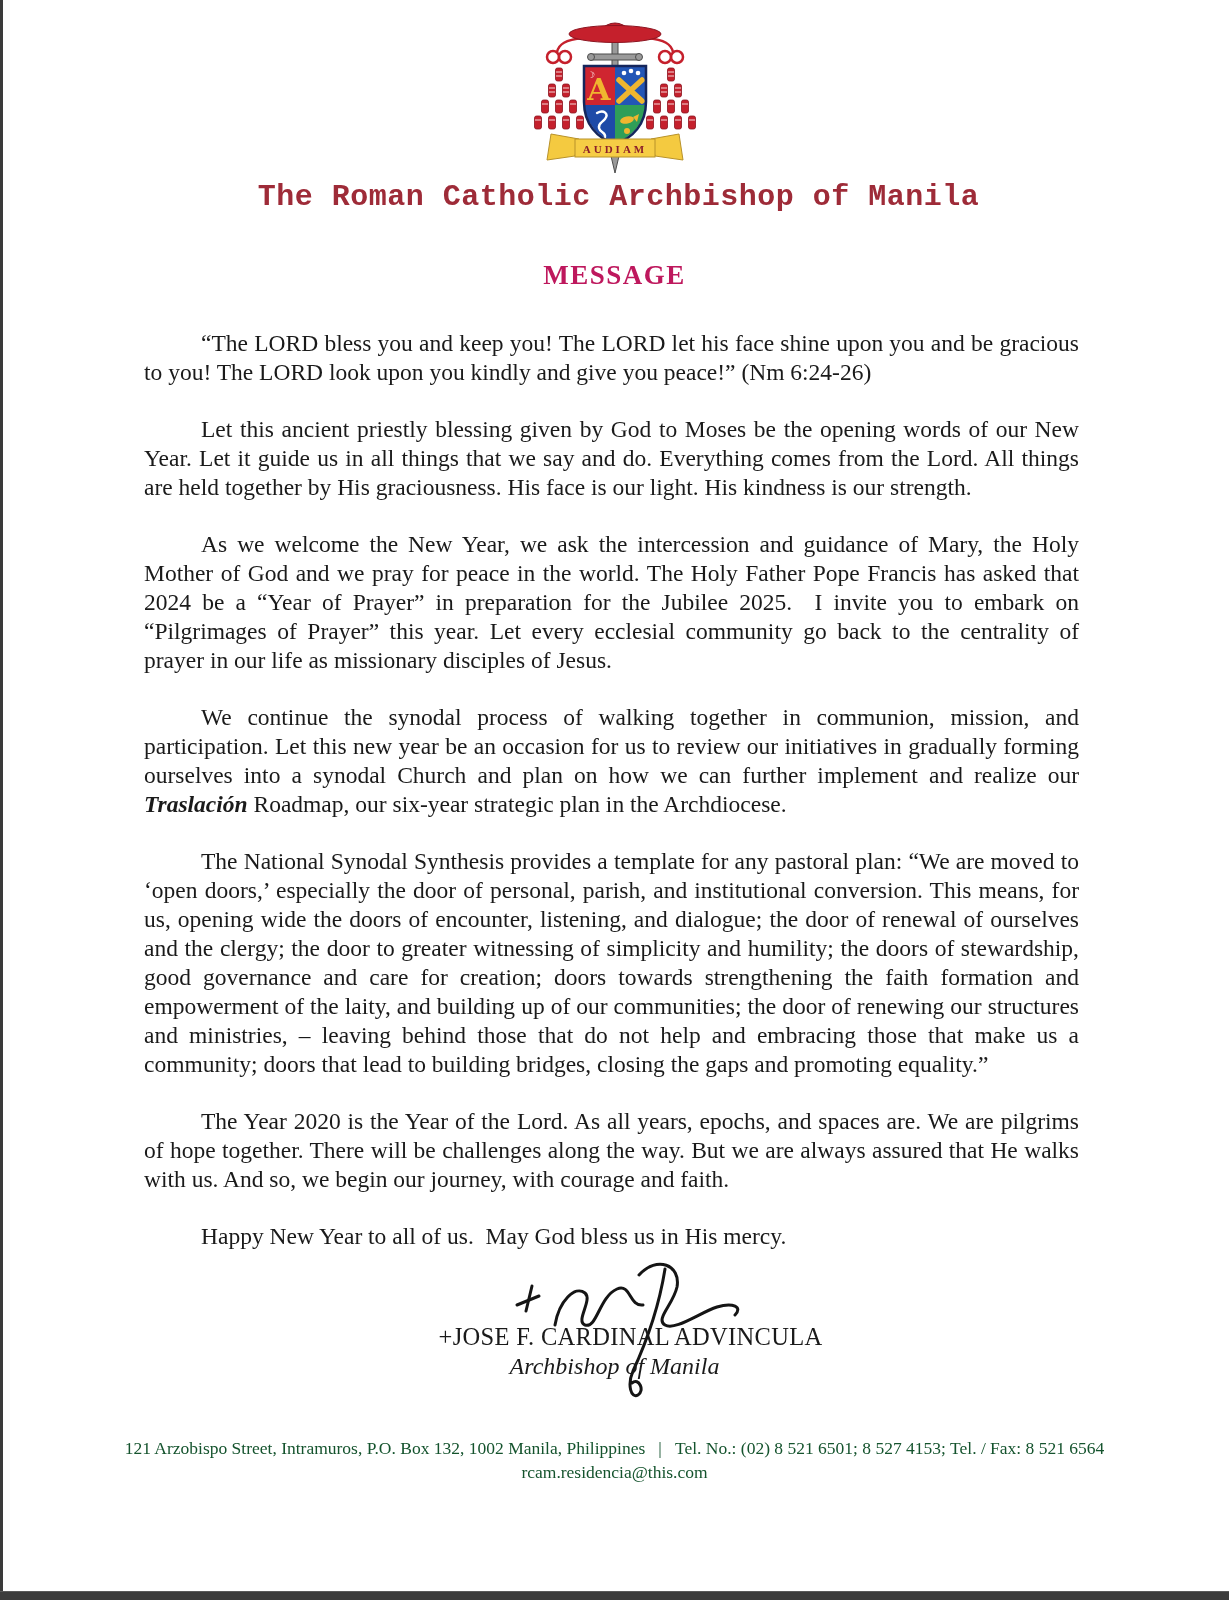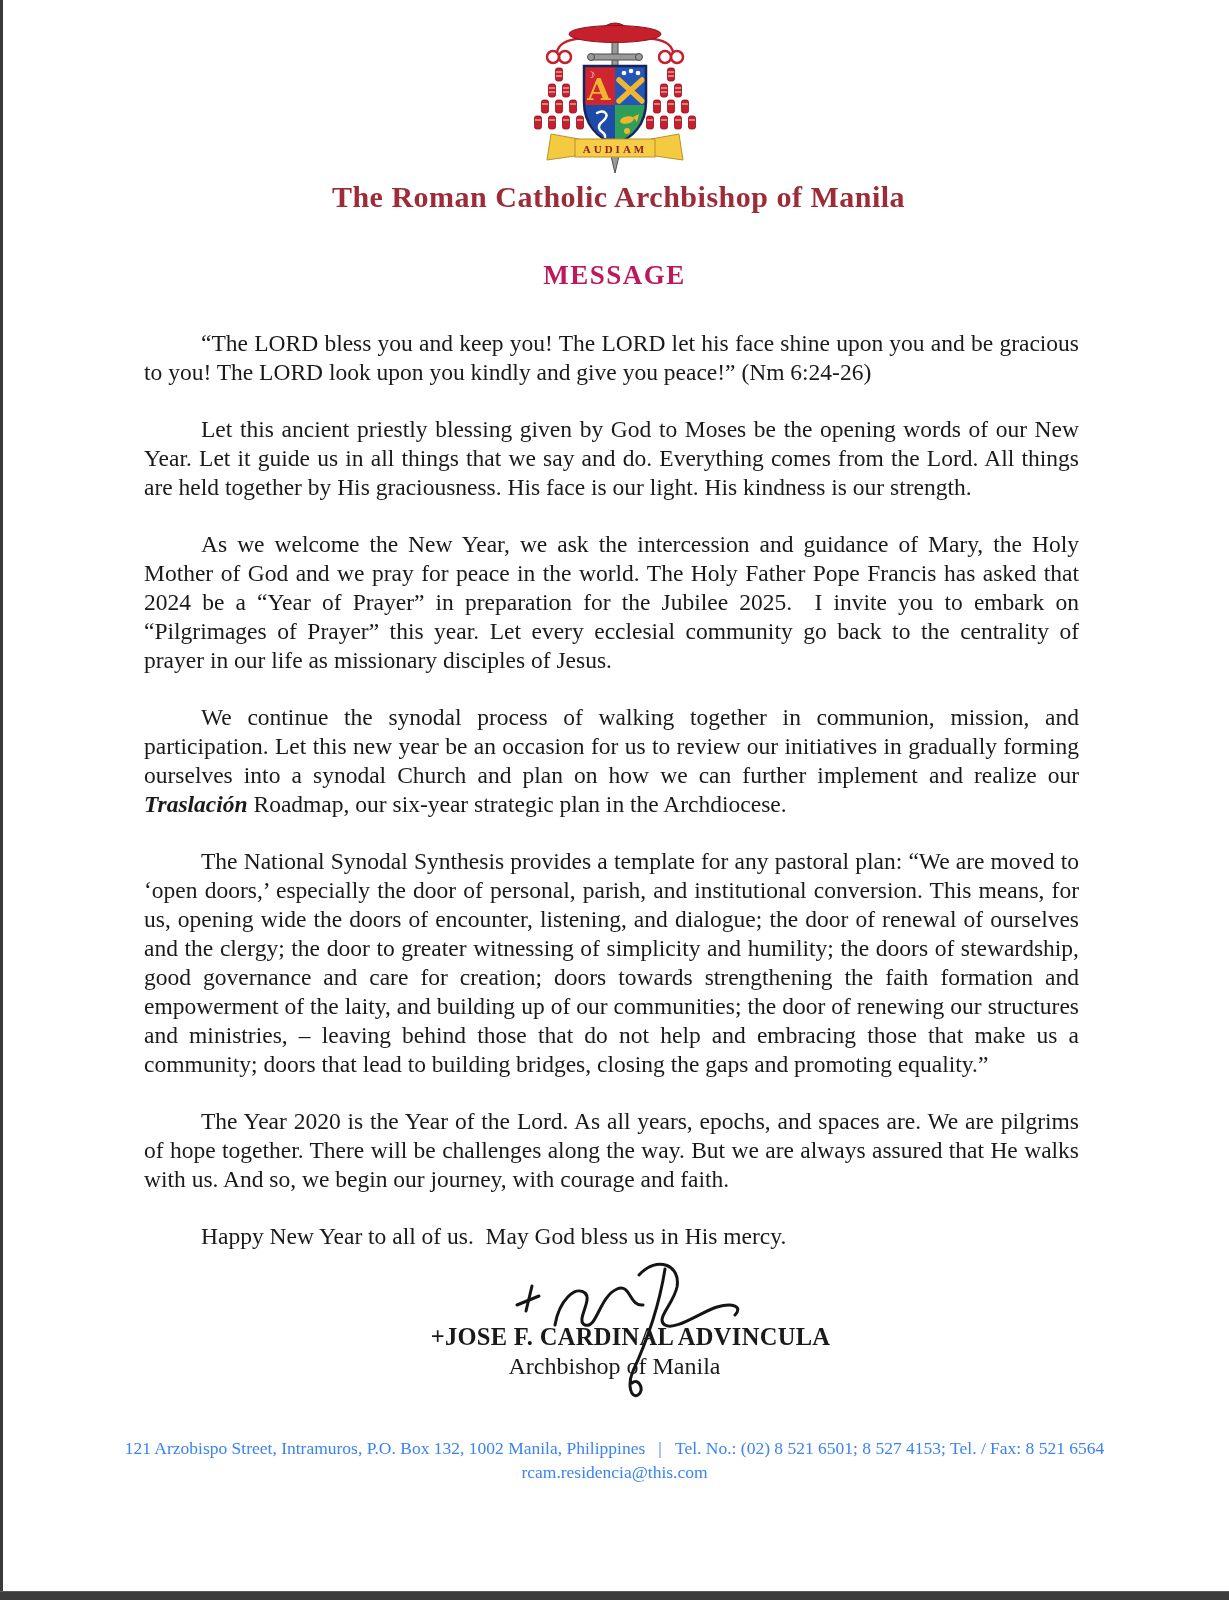--- a/index.html
+++ b/index.html
@@ -20,21 +20,21 @@
   .bottom-bar {
     position: absolute; left: 0; bottom: 0;
     width: 100%; height: 8px;
     background: #3c3c3c;
     border-top: 1px solid #5a5a5a;
   }
   .header { text-align: center; padding-top: 10px; }
   .crest { display: block; margin: 0 auto; }
   .org-name {
     margin-top: 2px;
-    font-family: Liberation Serif, serif;
+    font-family: Liberation Mono, monospace;
     font-weight: bold;
     font-size: 30px;
     letter-spacing: 0.5px;
     color: #9e2b38;
     padding-left: 8px;
   }
   .doc-title {
     margin-top: 46px;
     text-align: center;
     font-weight: bold;
@@ -59,33 +59,34 @@
     text-align: center;
   }
   .sig-svg {
     position: absolute;
     top: -30px;
     left: 50%;
     margin-left: -122px;
   }
   .sig-name {
     position: absolute; top: 44px; left: 0; right: 0;
-    font-weight: bold;
+    font-weight: normal;
     font-size: 24.5px;
     letter-spacing: 0.3px;
     padding-left: 32px;
   }
   .sig-role {
     position: absolute; top: 74px; left: 0; right: 0;
     font-size: 24px;
+    font-style: italic;
   }
   .footer {
     margin-top: 45px;
     text-align: center;
-    color: #3b82f6;
+    color: #14532d;
     font-size: 17.5px;
     line-height: 24px;
   }
 </style>
 </head>
 <body>
 
 <div class="page">
   <div class="left-edge"></div>
 

